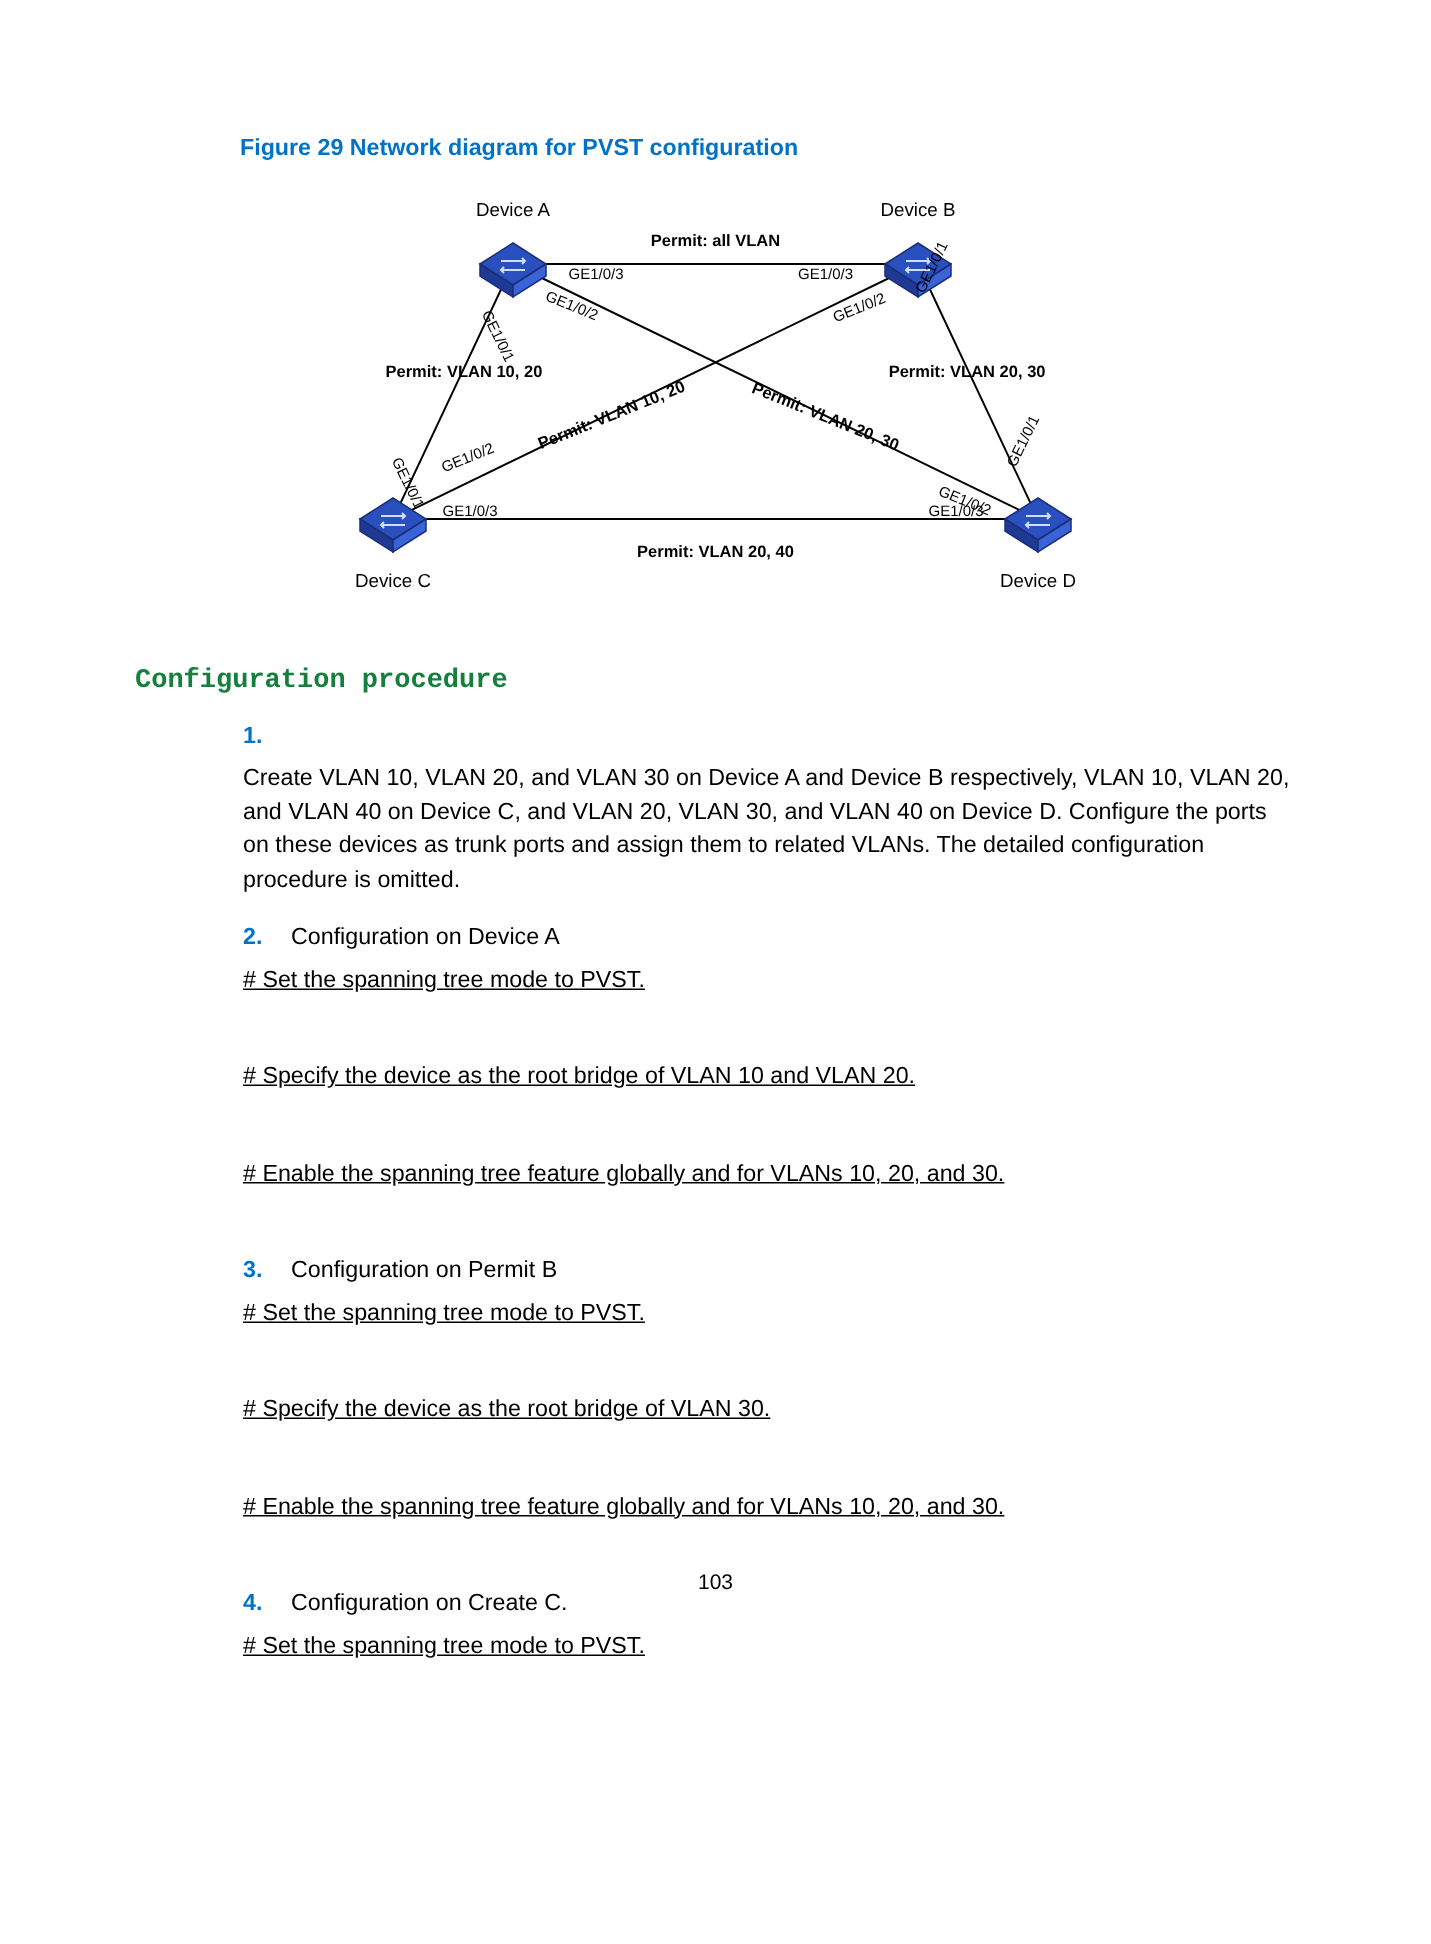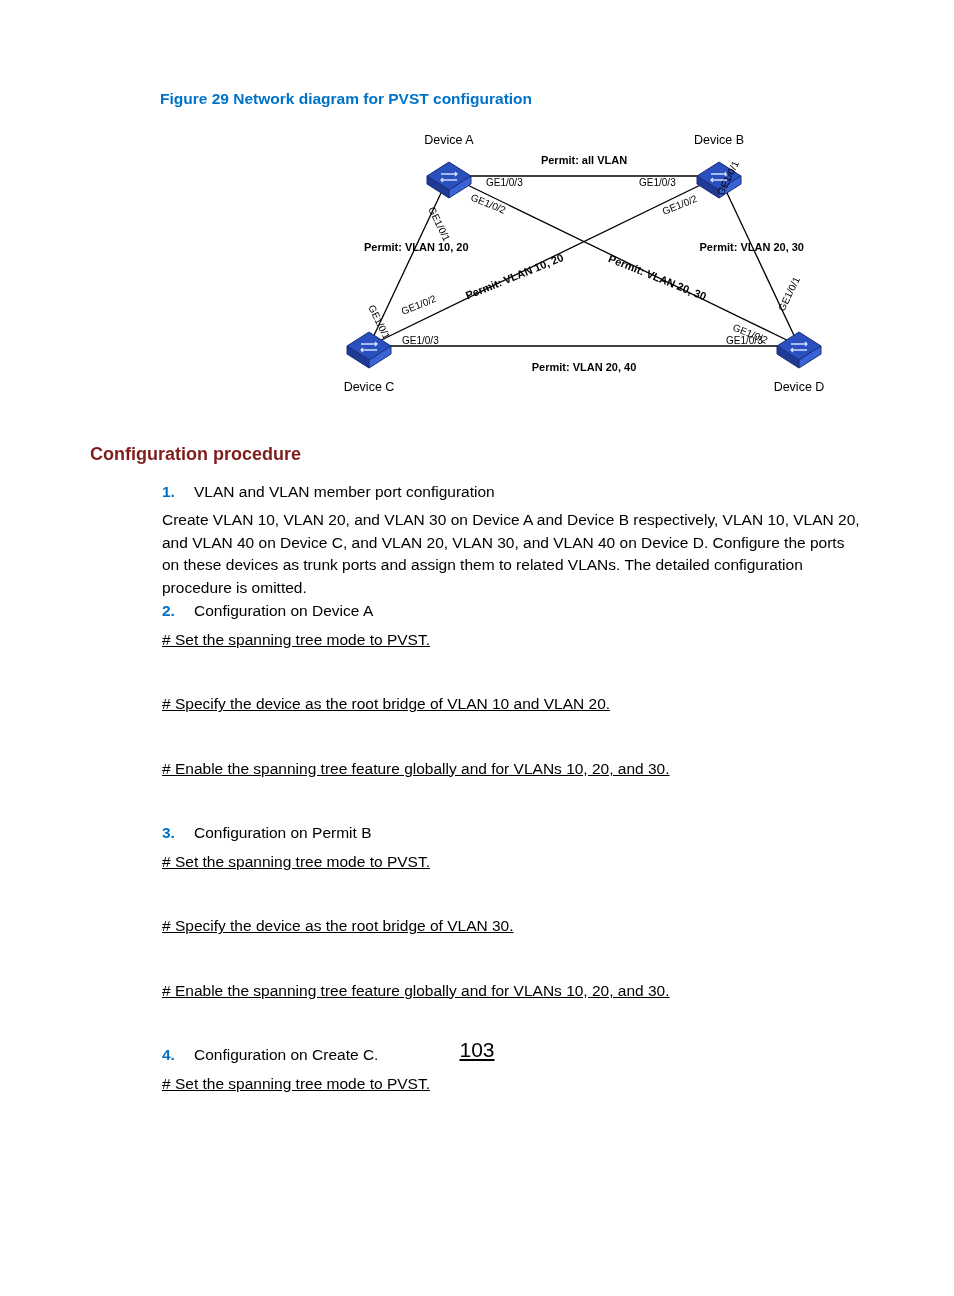--- a/index.html
+++ b/index.html
@@ -20,62 +20,62 @@
   .figure-title {
     color: #0073c8;
     font-weight: bold;
     font-size: 15.5px;
     margin-bottom: 8px;
     margin-left: 70px;
   }
   .diagram-wrap {
     width: 100%;
     display: flex;
-    justify-content: flex-end;
+    justify-content: center;
     margin-bottom: 28px;
   }
   .section-title {
-    color: #7f1d1d;
+    color: #15803d;
     font-weight: bold;
     font-size: 18px;
     margin-top: 10px;
     margin-bottom: 16px;
+    font-family: Liberation Mono, monospace;
   }
   .body-block {
     margin-left: 72px;
     font-size: 15.5px;
     line-height: 1.45;
   }
   .list-row {
     display: flex;
     margin-bottom: 4px;
   }
   .list-num {
     color: #0073c8;
     font-weight: bold;
     min-width: 32px;
   }
   .para {
-    margin: 6px 0 1px 0;
+    margin: 6px 0 16px 0;
   }
   .hash {
     margin: 6px 0 42px 0;
     text-decoration: underline;
   }
   .hash-tight {
     margin: 6px 0 18px 0;
   }
   .page-number {
     position: absolute;
     bottom: 50px;
     left: 0;
     right: 0;
     text-align: center;
-    font-size: 21px;
-    text-decoration: underline;
+    font-size: 14px;
   }
   svg { overflow: visible; }
 </style>
 </head>
 <body>
 
 <div class="page">
 
   <div class="figure-title">Figure 29 Network diagram for PVST configuration</div>
 
@@ -140,21 +140,20 @@
       </g>
     </svg>
   </div>
 
   <div class="section-title">Configuration procedure</div>
 
   <div class="body-block">
 
     <div class="list-row">
       <div class="list-num">1.</div>
-      <div>VLAN and VLAN member port configuration</div>
     </div>
     <div class="para">Create VLAN 10, VLAN 20, and VLAN 30 on Device A and Device B respectively, VLAN 10, VLAN 20, and VLAN 40 on Device C, and VLAN 20, VLAN 30, and VLAN 40 on Device D. Configure the ports on these devices as trunk ports and assign them to related VLANs. The detailed configuration procedure is omitted.</div>
 
     <div class="list-row">
       <div class="list-num">2.</div>
       <div>Configuration on Device A</div>
     </div>
     <div class="hash"># Set the spanning tree mode to PVST.</div>
     <div class="hash"># Specify the device as the root bridge of VLAN 10 and VLAN 20.</div>
     <div class="hash"># Enable the spanning tree feature globally and for VLANs 10, 20, and 30.</div>

